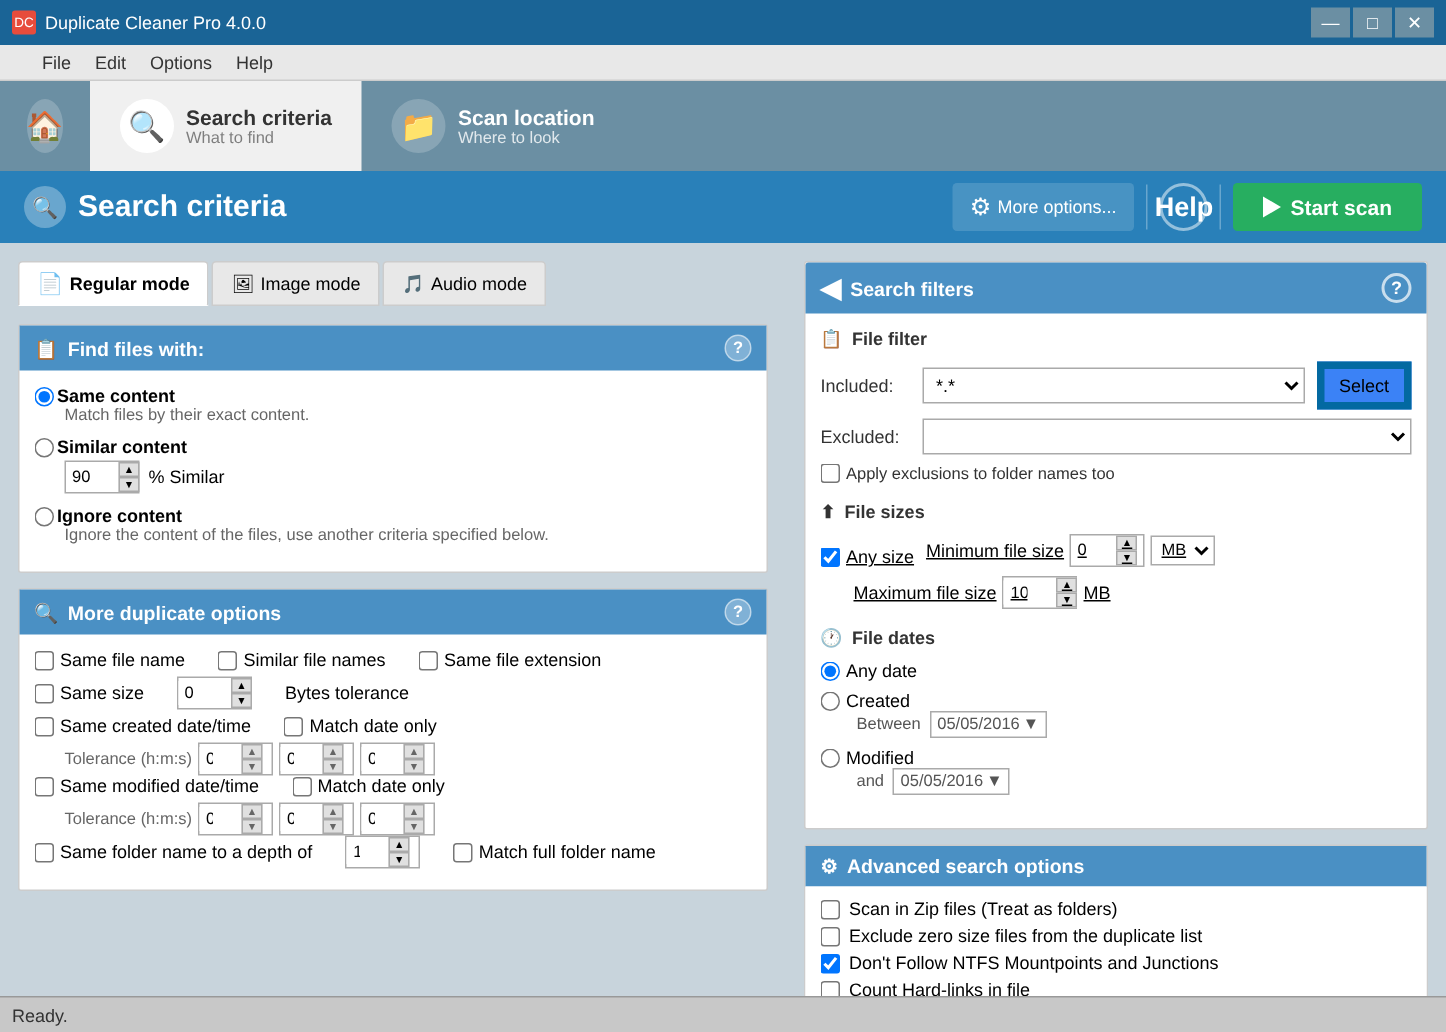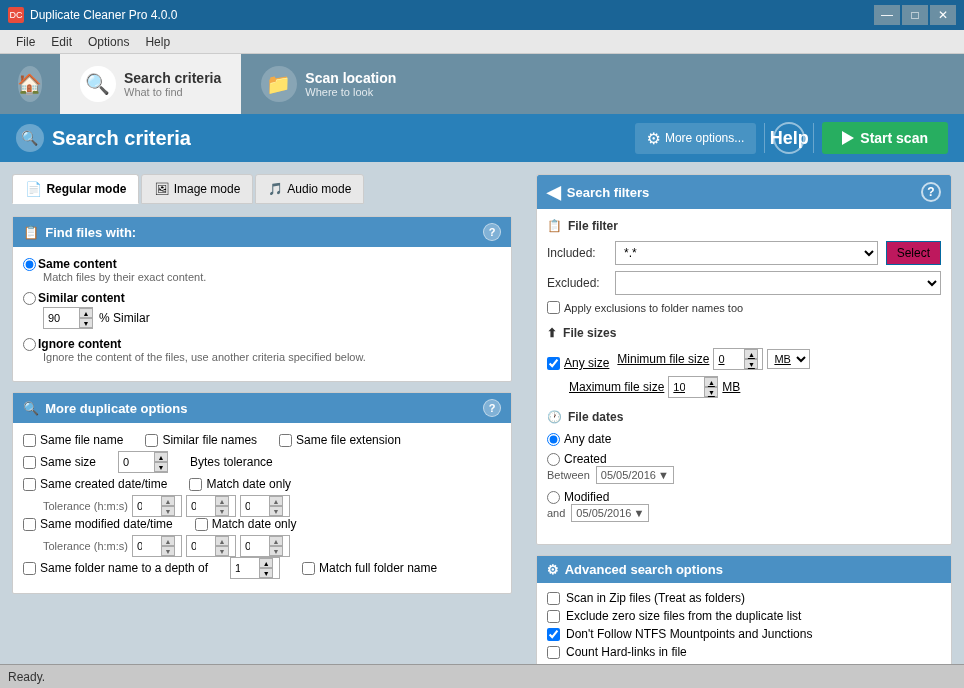--- a/index.html
+++ b/index.html
@@ -6,21 +6,21 @@
     body { font-family: 'Segoe UI', Tahoma, Arial, sans-serif; font-size: 12px; background: #c0c0c0; width: 964px; height: 688px; overflow: hidden; }
 
     
     .title-bar { background: #1a6496; display: flex; align-items: center; justify-content: space-between; padding: 4px 8px; height: 30px; }
     .title-bar-left { display: flex; align-items: center; gap: 6px; color: white; font-size: 12px; }
     .title-bar-icon { width: 16px; height: 16px; background: #e74c3c; border-radius: 2px; display: flex; align-items: center; justify-content: center; color: white; font-size: 9px; font-weight: normal; }
     .title-bar-controls { display: flex; gap: 2px; }
     .title-btn { width: 26px; height: 20px; background: #6b8fa3; border: none; cursor: pointer; color: white; font-size: 12px; display: flex; align-items: center; justify-content: center; }
 
     
-    .menu-bar { background: #e8e8e8; display: flex; align-items: center; padding: 2px 8px; height: 24px; border-bottom: 1px solid #ccc; }
+    .menu-bar { background: #e8e8e8; display: flex; align-items: center; padding: 2px 20px; height: 24px; border-bottom: 1px solid #ccc; }
     .menu-item { padding: 2px 8px; cursor: pointer; font-size: 12px; color: #333; }
 
     
     .nav-tabs { background: #6b8fa3; display: flex; align-items: stretch; height: 60px; }
     .nav-tab { display: flex; align-items: center; gap: 8px; padding: 0 20px; cursor: pointer; color: white; position: relative; }
     .nav-tab.active { background: #f0f0f0; color: #333; }
     .nav-tab-icon { width: 36px; height: 36px; border-radius: 50%; display: flex; align-items: center; justify-content: center; font-size: 20px; }
     .nav-tab.active .nav-tab-icon { background: #fff; }
     .nav-tab:not(.active) .nav-tab-icon { background: rgba(255,255,255,0.2); }
     .nav-tab-text { display: flex; flex-direction: column; }
@@ -87,31 +87,31 @@
 
     
     .sub-section { margin-bottom: 12px; }
     .sub-section-header { display: flex; align-items: center; gap: 6px; font-weight: bold; font-size: 12px; margin-bottom: 8px; color: #333; }
 
     
     .file-filter-row { display: flex; align-items: center; gap: 8px; margin-bottom: 6px; }
     .file-filter-label { width: 60px; font-size: 12px; color: #333; }
     .file-filter-input { flex: 1; }
     select.dropdown { width: 100%; padding: 3px 4px; border: 1px solid #aaa; font-size: 12px; background: white; }
-    .select-btn { background: #be185d; border: 1px solid #0369a1; padding: 4px 10px; cursor: pointer; font-size: 12px; white-space: nowrap; }
+    .select-btn { background: #3b82f6; border: 5px solid #0369a1; padding: 4px 10px; cursor: pointer; font-size: 12px; white-space: nowrap; }
     .apply-exclusions { display: flex; align-items: center; gap: 4px; font-size: 11px; color: #333; margin-top: 4px; }
 
     
     .file-sizes-row { display: flex; align-items: flex-end; gap: 8px; margin-bottom: 6px; text-decoration: underline; }
     .size-input-group { display: flex; align-items: center; gap: 4px; font-size: 12px; }
 
     
     .file-dates-option { margin-bottom: 6px; }
     .dates-label { display: flex; align-items: center; gap: 4px; font-size: 12px; cursor: pointer; }
-    .dates-between { display: flex; align-items: center; gap: 6px; font-size: 11px; color: #555; }
+    .dates-between { display: flex; align-items: center; gap: 6px; margin-left: 24px; font-size: 11px; color: #555; }
     .date-input { border: 1px solid #aaa; padding: 2px 4px; font-size: 11px; background: white; display: flex; align-items: center; gap: 2px; }
 
     
     .advanced-header { background: #4a90c4; color: white; padding: 6px 10px; display: flex; align-items: center; gap: 6px; font-weight: bold; font-size: 13px; }
     .advanced-body { padding: 8px 10px; background: white; }
     .advanced-option { display: flex; align-items: center; gap: 6px; font-size: 12px; margin-bottom: 4px; cursor: pointer; }
 
     
     .status-bar { background: #c8c8c8; border-top: 1px solid #999; height: 24px; display: flex; align-items: center; padding: 0 8px; font-size: 12px; color: #333; }
 

